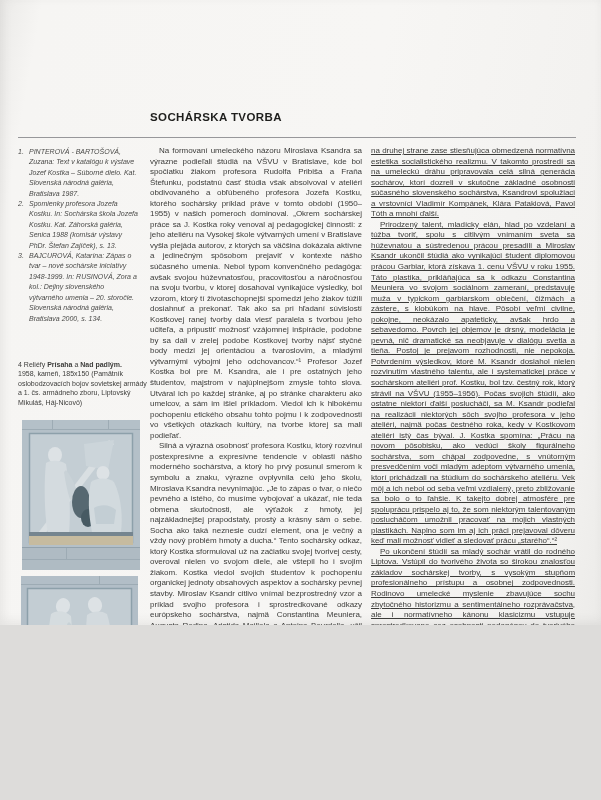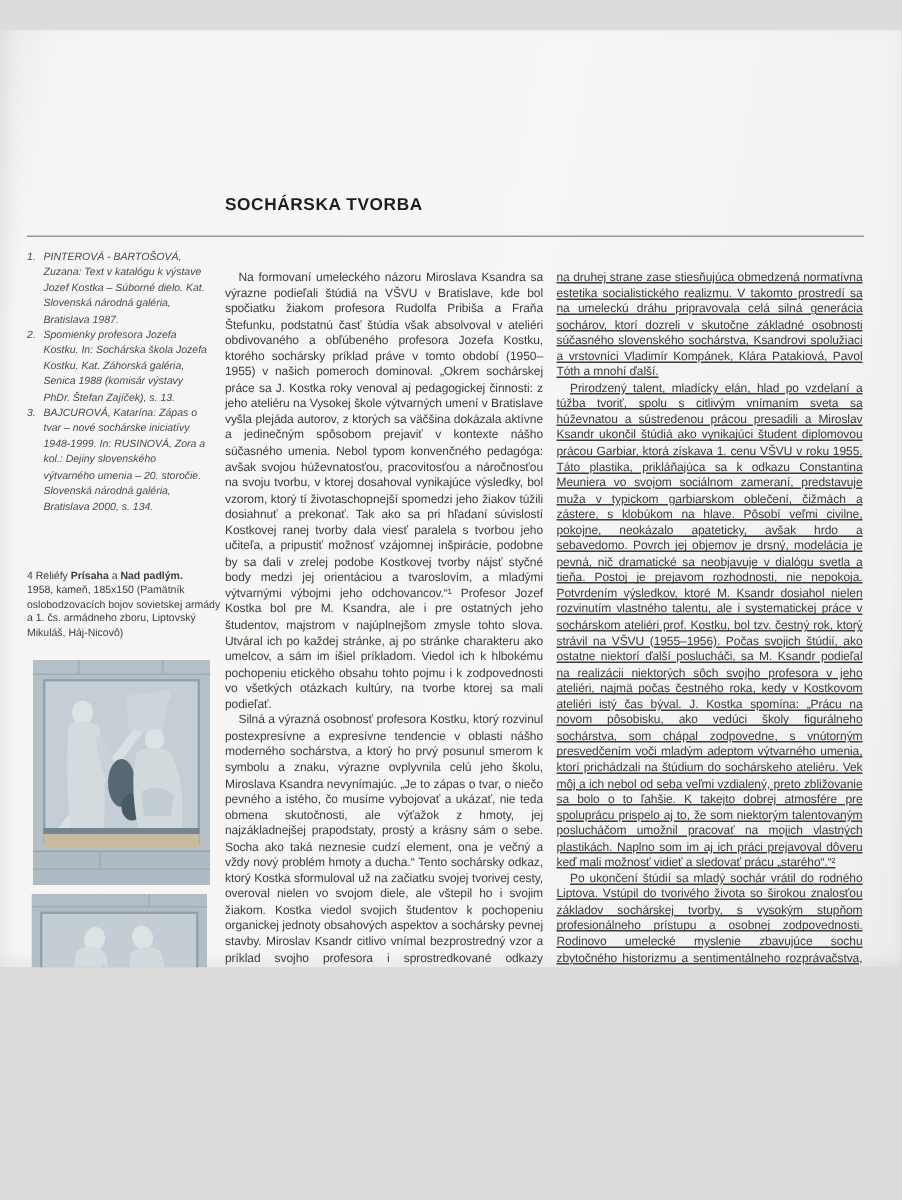--- a/index.html
+++ b/index.html
@@ -2,21 +2,20 @@
 <html><head>
 <meta charset="utf-8">
 <style>
   html,body{margin:0;padding:0;background:#dddcda;}
   .page{
     position:relative;width:601px;height:625px;overflow:hidden;
     background:linear-gradient(100deg,#ebeae8 0%,#f6f5f3 6%,#f7f6f4 55%,#f2f1ef 92%,#ecebe9 100%);
     font-family:"Liberation Sans","DejaVu Sans",sans-serif;
     color:#3c3c3a;
     box-shadow:inset 0 -6px 10px rgba(0,0,0,0.04), inset 6px 0 10px rgba(0,0,0,0.03);
-    margin-top:20px;
   }
   .heading{
     position:absolute;left:150px;top:111px;
     font-size:11.5px;font-weight:bold;letter-spacing:.4px;color:#1e1e1c;
   }
   .rule{position:absolute;left:18px;top:137px;width:558px;height:1px;background:#97979a;}
   
   .notes{
     position:absolute;left:18px;top:147px;width:122px;
     font-size:7px;line-height:10.4px;font-style:italic;color:#4a4a48;
@@ -30,21 +29,21 @@
     font-size:7px;line-height:9.4px;color:#3d3d3b;
   }
   .caption b{font-weight:bold;}
   
   .fig{position:absolute;display:block;line-height:0;}
   .fig1{left:22px;top:420px;}
   .fig2{left:21px;top:576px;}
   .fig svg{display:block;}
   
   .col{
-    position:absolute;top:160px;
+    position:absolute;top:146px;
     font-size:8px;line-height:10.55px;text-align:justify;
     letter-spacing:-0.05px;color:#3c3c3a;
   }
   .col-left{left:150px;width:212px;}
   .col-right{left:371px;width:204px;text-decoration:underline;}
   .col p{margin:0;}
   .col p.indent{text-indent:9px;}
   
   .pagenum{
     position:absolute;left:98px;top:750px;width:64px;text-align:right;

